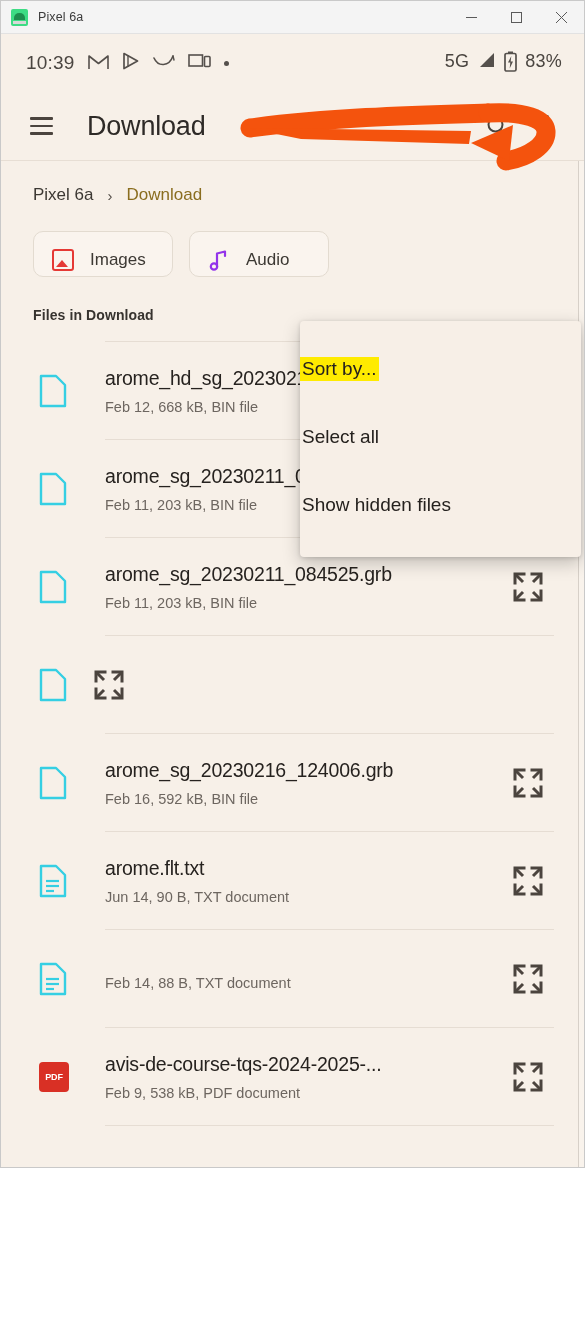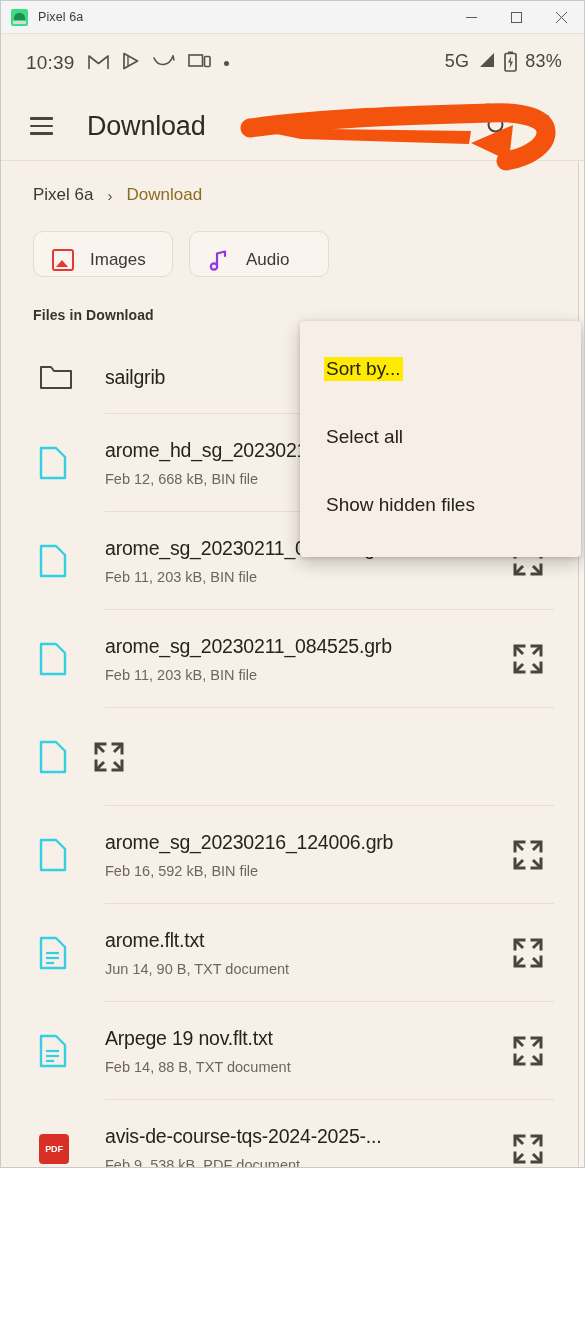--- a/index.html
+++ b/index.html
@@ -265,21 +265,20 @@
     background: #f7efe7;
     border-radius: 4px;
     box-shadow: 0 6px 18px rgba(0,0,0,.22), 0 1px 4px rgba(0,0,0,.14);
     padding: 14px 0 18px 0;
     z-index: 40;
   }
   .menu-item {
     height: 68px;
     display: flex;
     align-items: center;
-    padding-left: 24px;
     font-size: 19px;
     color: #25211e;
   }
   .menu-item .mi-text { display: inline-block; padding: 1px 2px; }
   .menu-item.highlight .mi-text { background: #ffeb00; }
 
   
   .right-sliver {
     position: absolute;
     right: 0; top: 0; bottom: 0;
@@ -434,31 +433,20 @@
             </svg>
         </span>
         <span>Audio</span>
       </div>
     </div>
 
     <div class="section-label">Files in Download</div>
 
     <div class="filelist">
 
-      <div class="row folder-row">
-        <div class="row-icon">
-          <svg width="34" height="30" viewBox="0 0 34 30">
-              <path d="M2 26 V5 H12 L15 9 H32 V26 Z" fill="none" stroke="#4b443e" stroke-width="2" stroke-linejoin="round"></path>
-            </svg>
-        </div>
-        <div class="row-main">
-          <div class="row-title">sailgrib</div>
-        </div>
-        <div class="row-action"></div>
-      </div>
       <div class="divider"></div>
 
       <div class="row">
         <div class="row-icon">
           <svg width="28" height="34" viewBox="0 0 28 34">
               <path d="M2 2 H17 L26 11 V32 H2 Z" fill="none" stroke="#35cfe3" stroke-width="2.4" stroke-linejoin="round"></path>
             </svg>
         </div>
         <div class="row-main">
           <div class="row-title">arome_hd_sg_20230212_090949....</div>
@@ -606,21 +594,20 @@
       <div class="row">
         <div class="row-icon">
           <svg width="28" height="34" viewBox="0 0 28 34">
             <path d="M2 2 H17 L26 11 V32 H2 Z" fill="none" stroke="#35cfe3" stroke-width="2.4" stroke-linejoin="round"></path>
             <line x1="7" y1="17" x2="20" y2="17" stroke="#35cfe3" stroke-width="2.2"></line>
             <line x1="7" y1="22" x2="20" y2="22" stroke="#35cfe3" stroke-width="2.2"></line>
             <line x1="7" y1="27" x2="15" y2="27" stroke="#35cfe3" stroke-width="2.2"></line>
           </svg>
         </div>
         <div class="row-main">
-          <div class="row-title">Arpege 19 nov.flt.txt</div>
           <div class="row-sub">Feb 14, 88 B, TXT document</div>
         </div>
         <div class="row-action">
           <svg width="34" height="34" viewBox="0 0 34 34">
             <path d="M13 4 L4 4 L4 13" fill="none" stroke="#4b443e" stroke-width="3" stroke-linecap="square"></path>
             <path d="M4 4 L12 12" stroke="#4b443e" stroke-width="3"></path>
             <path d="M21 4 L30 4 L30 13" fill="none" stroke="#4b443e" stroke-width="3" stroke-linecap="square"></path>
             <path d="M30 4 L22 12" stroke="#4b443e" stroke-width="3"></path>
             <path d="M13 30 L4 30 L4 21" fill="none" stroke="#4b443e" stroke-width="3" stroke-linecap="square"></path>
             <path d="M4 30 L12 22" stroke="#4b443e" stroke-width="3"></path>

